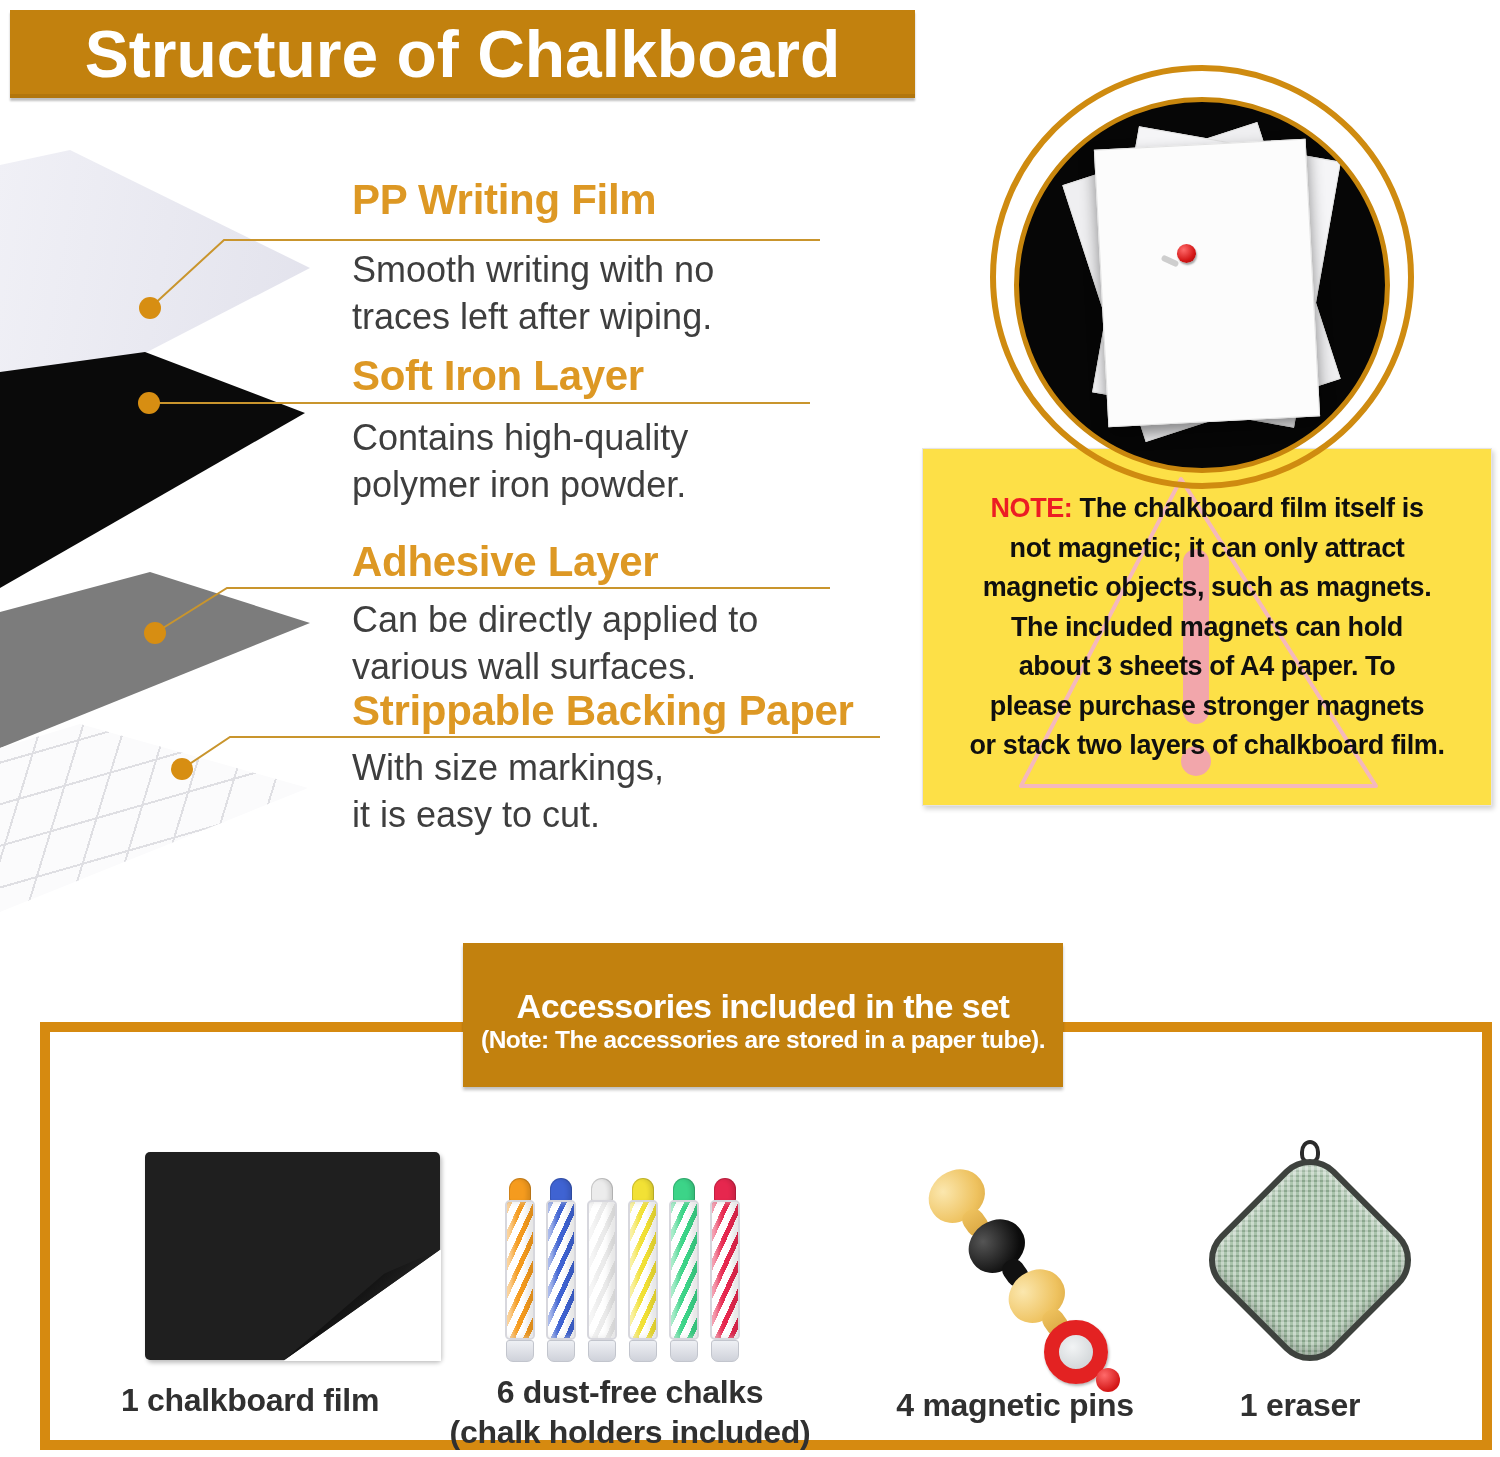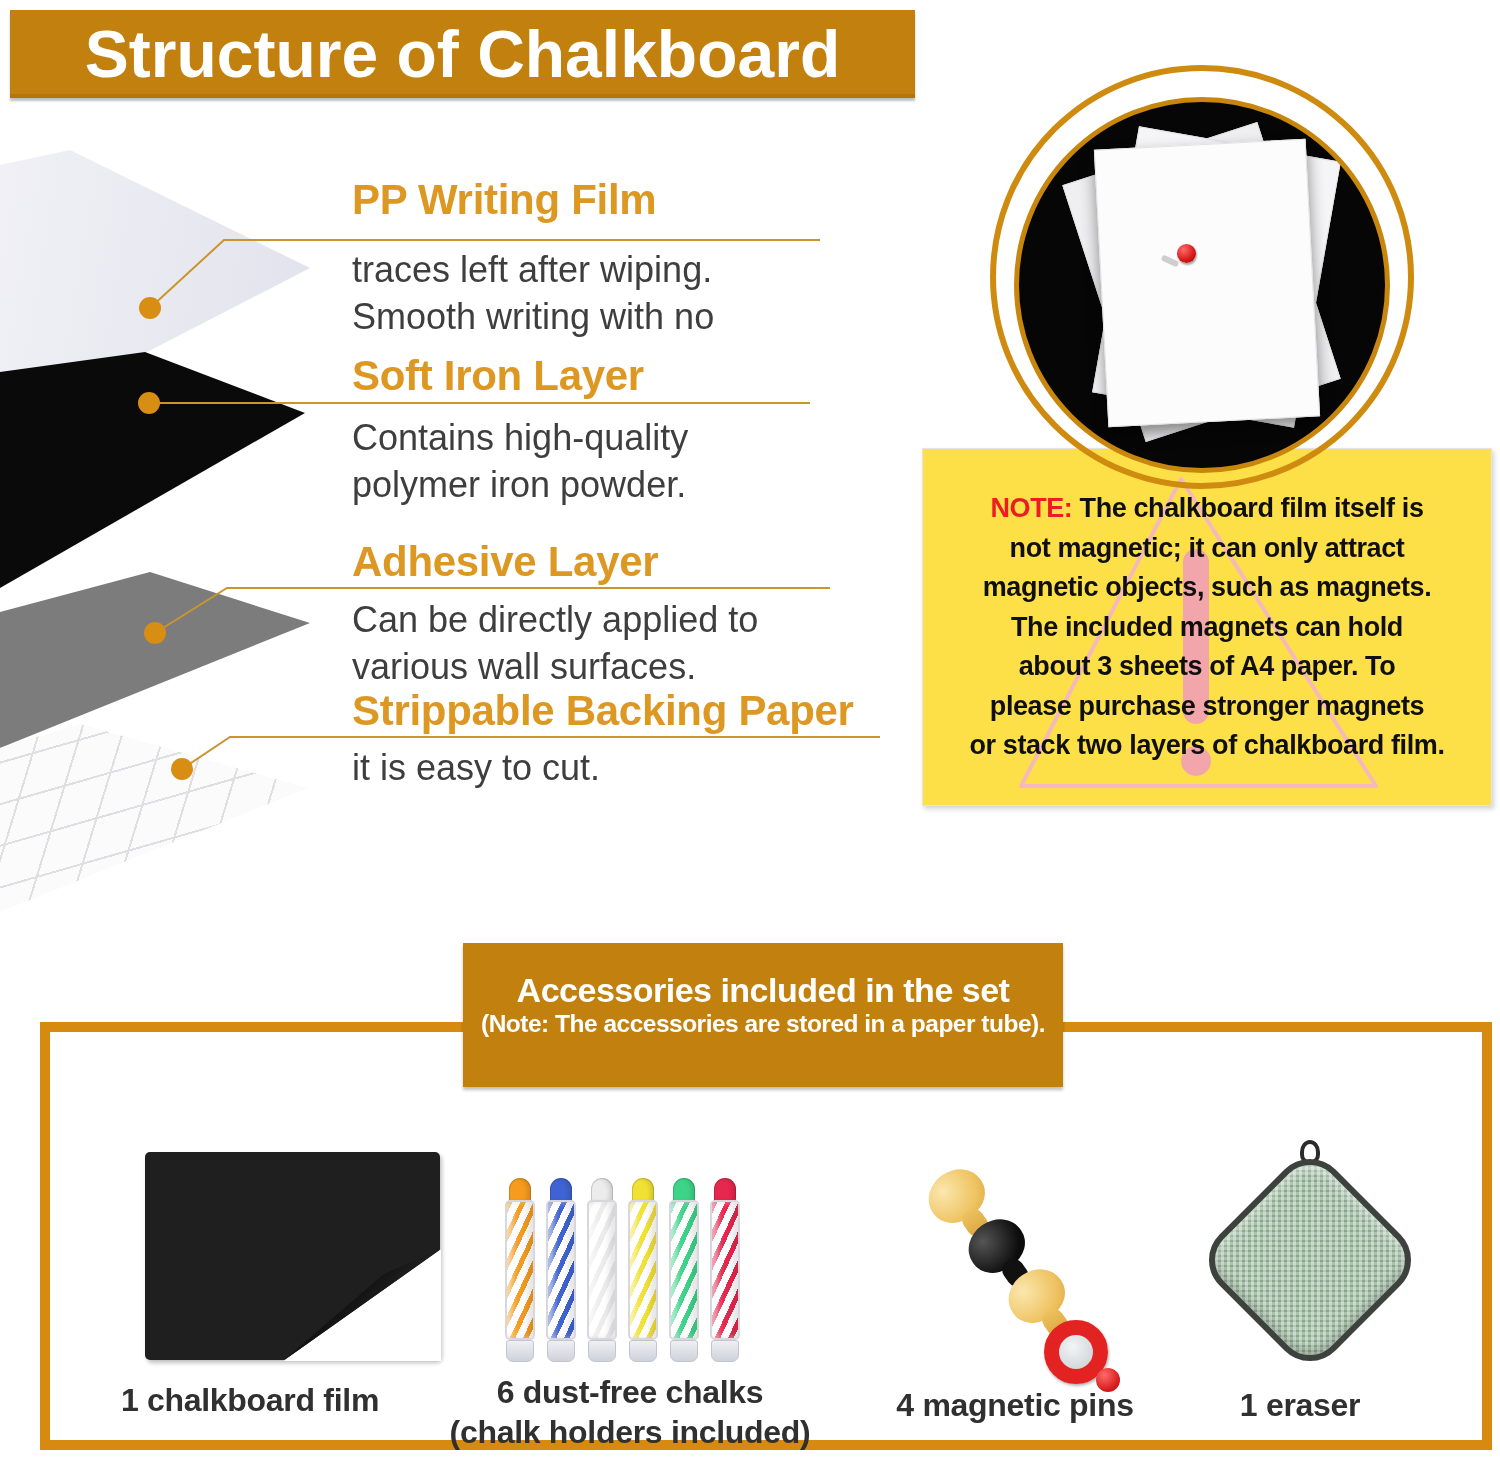--- a/index.html
+++ b/index.html
@@ -68,21 +68,21 @@
     font-weight:700;font-size:27px;line-height:39.5px;color:#0f0f0f;letter-spacing:-0.4px;z-index:2;}
   .note-line{white-space:nowrap;}
   .note-prefix{color:var(--note-red);}
 
   
   .acc-box{position:absolute;left:40px;top:1022px;width:1452px;height:428px;
     border:10px solid var(--line-orange);background:#fff;z-index:1;}
   .acc-header{position:absolute;left:463px;top:943px;width:600px;height:144px;
     background:var(--accent-orange);color:#fff;text-align:center;z-index:3;
     box-shadow:0 3px 3px rgba(0,0,0,.25);}
-  .acc-header-line1{padding-top:28px;font-weight:700;font-size:34px;letter-spacing:-0.5px;white-space:nowrap;}
+  .acc-header-line1{padding-top:44px;font-weight:700;font-size:34px;letter-spacing:-0.5px;white-space:nowrap;}
   .acc-header-line2{margin-top:0;font-weight:700;font-size:24.5px;letter-spacing:-0.5px;white-space:nowrap;}
 
   .caption{position:absolute;font-weight:700;font-size:32px;color:#303030;
     text-align:center;letter-spacing:-0.3px;line-height:40px;z-index:2;}
 
   
   .film{position:absolute;left:145px;top:1152px;width:295px;height:208px;
     background:var(--film-black);border-radius:5px;box-shadow:2px 3px 4px rgba(0,0,0,.25);z-index:2;}
   .film-cut{position:absolute;right:-1px;bottom:-1px;width:158px;height:112px;
     background:#fff;clip-path:polygon(0% 100%,100% 0%,100% 100%);}
@@ -146,38 +146,39 @@
     <path d="M155,633 L227,588 H830" stroke="#c9952d" stroke-width="2" fill="none"></path>
     <path d="M182,769 L230,737 H880" stroke="#c9952d" stroke-width="2" fill="none"></path>
     <circle cx="150" cy="308" r="11" fill="#d78e12"></circle>
     <circle cx="149" cy="403" r="11" fill="#d78e12"></circle>
     <circle cx="155" cy="633" r="11" fill="#d78e12"></circle>
     <circle cx="182" cy="769" r="11" fill="#d78e12"></circle>
   </svg>
 
   <div class="layer-heading" style="top:176px">PP Writing Film</div>
   <div class="layer-desc" style="top:246px">
+    <div>Smooth writing with no</div>
     <div>traces left after wiping.</div>
-    <div>Smooth writing with no</div>
   </div>
 
   <div class="layer-heading" style="top:352px">Soft Iron Layer</div>
   <div class="layer-desc" style="top:414px">
     <div>Contains high-quality</div>
     <div>polymer iron powder.</div>
   </div>
 
   <div class="layer-heading" style="top:538px">Adhesive Layer</div>
   <div class="layer-desc" style="top:596px">
     <div>Can be directly applied to</div>
     <div>various wall surfaces.</div>
   </div>
 
   <div class="layer-heading" style="top:687px">Strippable Backing Paper</div>
   <div class="layer-desc" style="top:744px">
+    <div>With size markings,</div>
     <div>it is easy to cut.</div>
   </div>
 
   <div class="note-box">
     <svg class="note-warning-svg" width="570" height="358">
       <path d="M258,30 L98,337 L453,337 Z" fill="none" stroke="#f5b8bc" stroke-width="4" stroke-linejoin="round"></path>
       <rect x="260" y="100" width="26" height="175" rx="13" fill="#f2a6ab"></rect>
       <circle cx="273" cy="312" r="15" fill="#f2a6ab"></circle>
     </svg>
     <div class="note-text">

